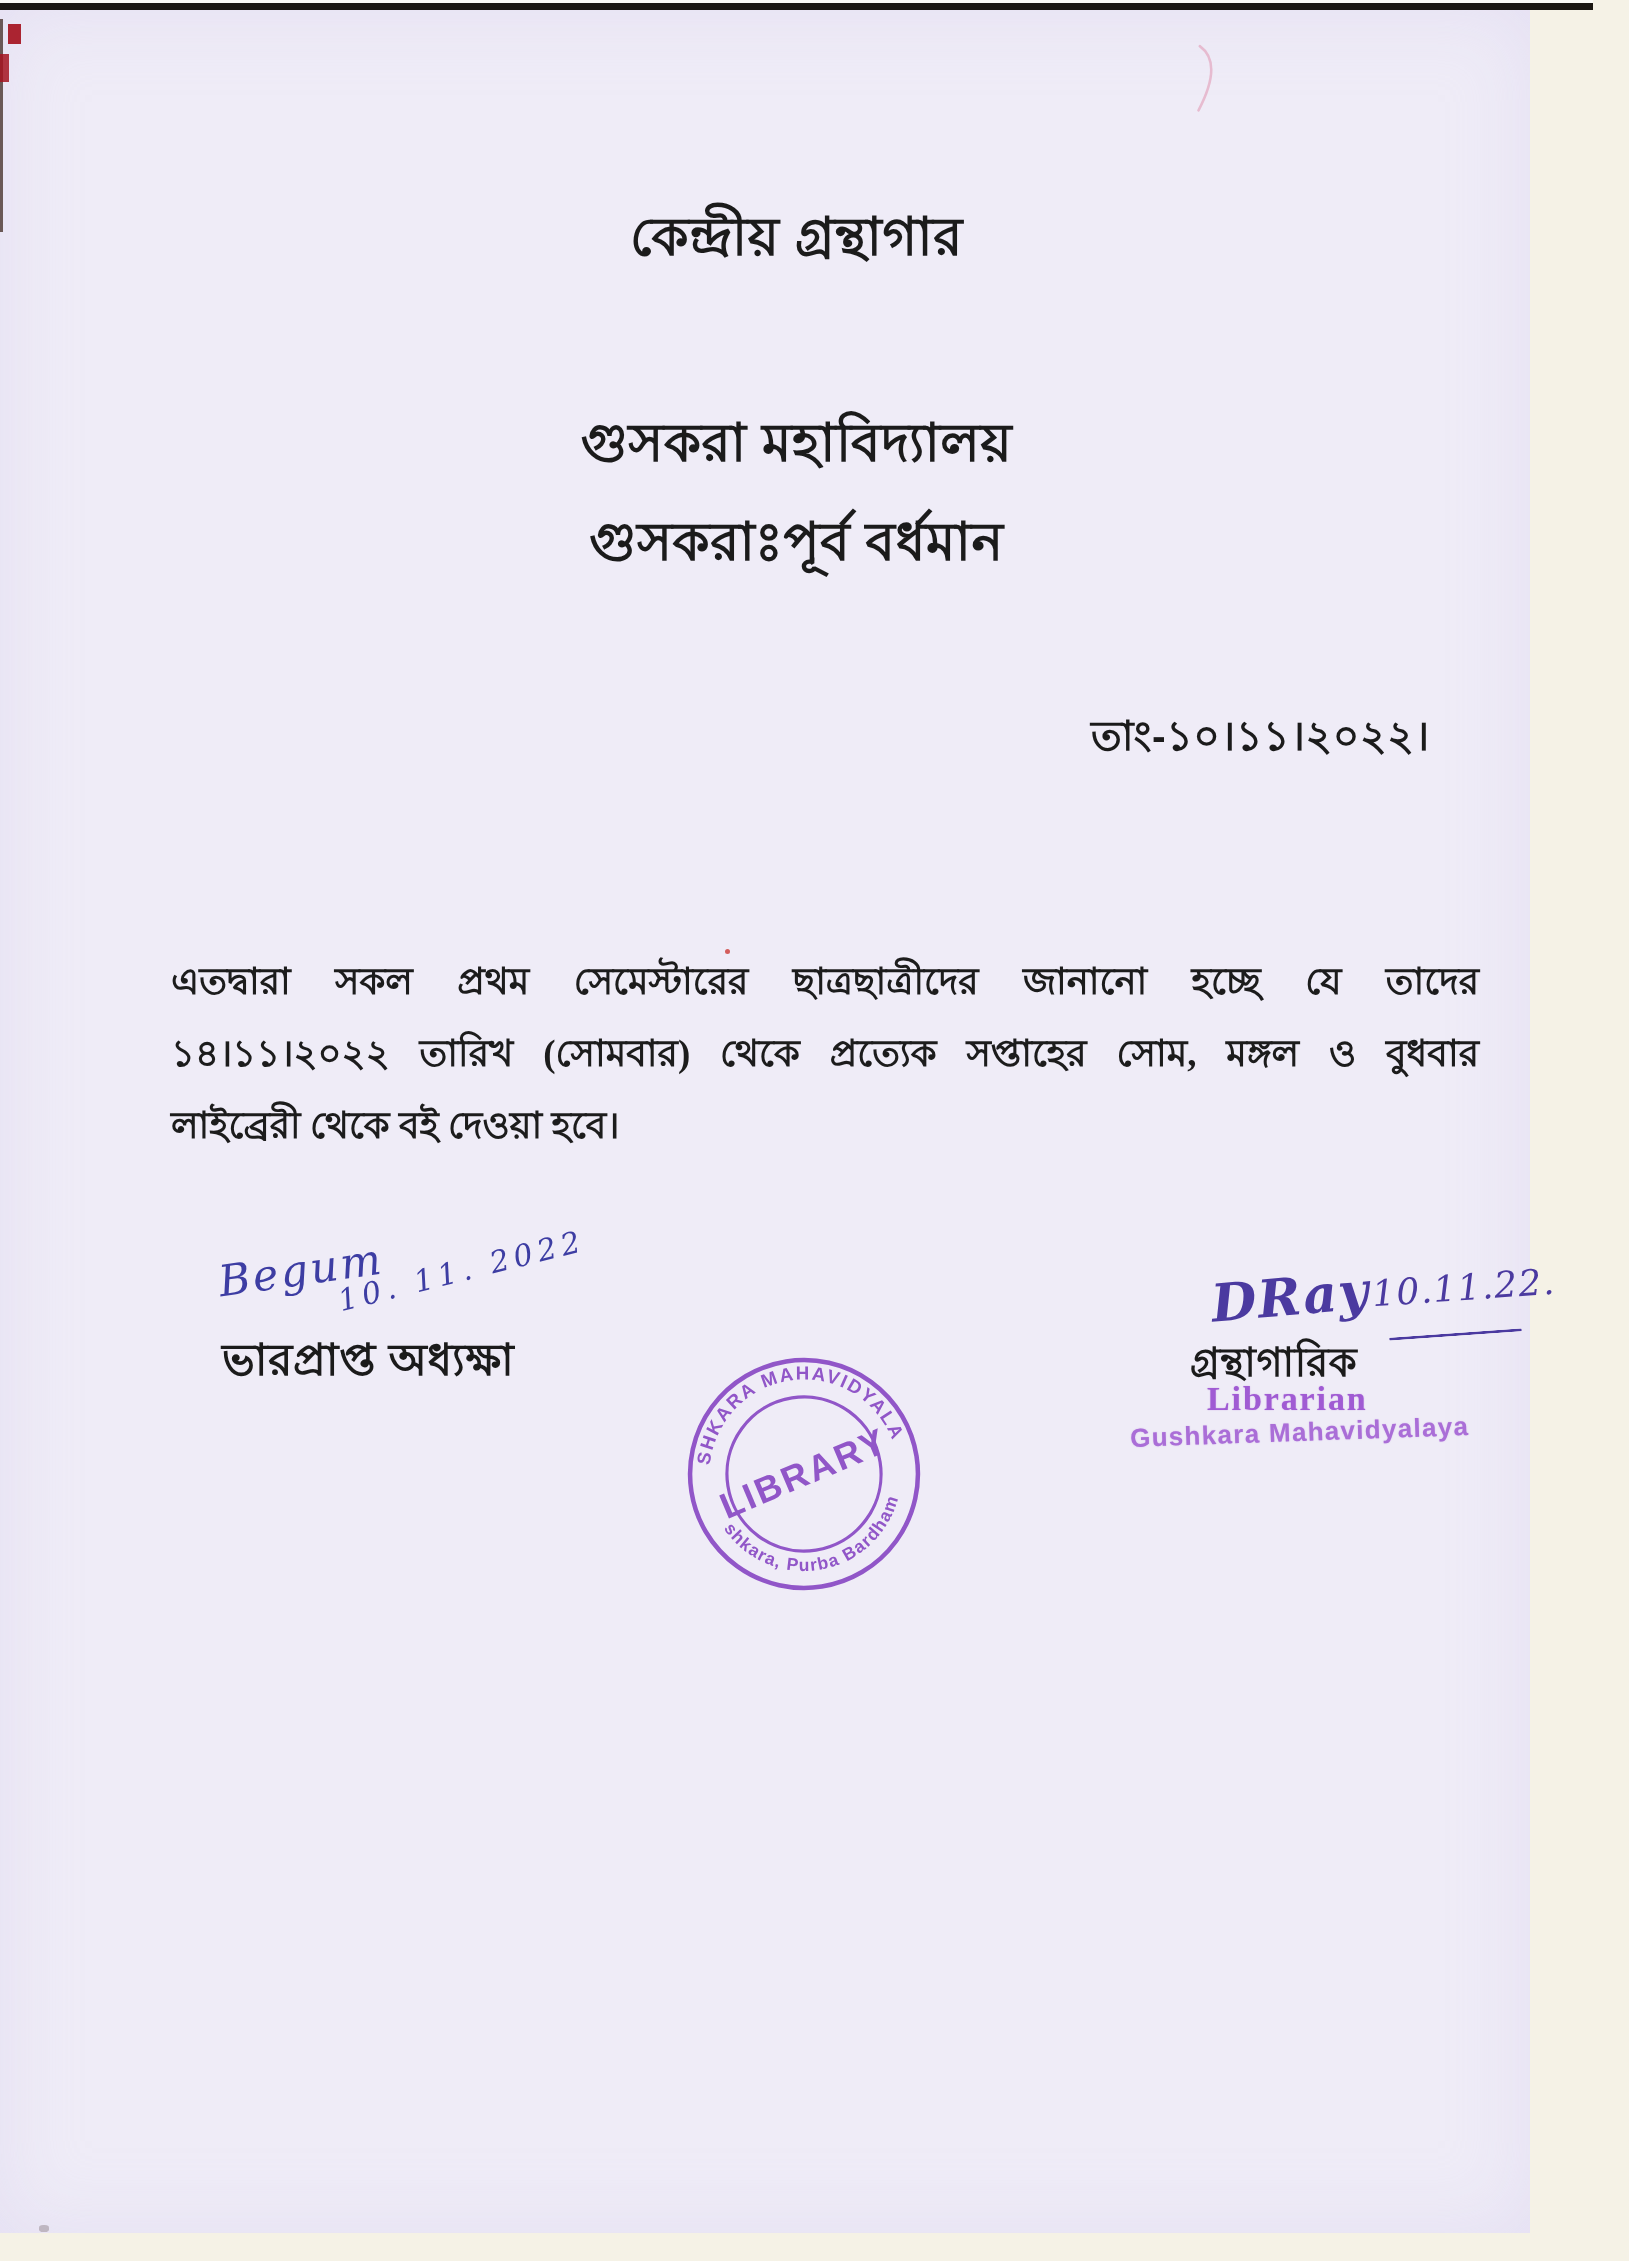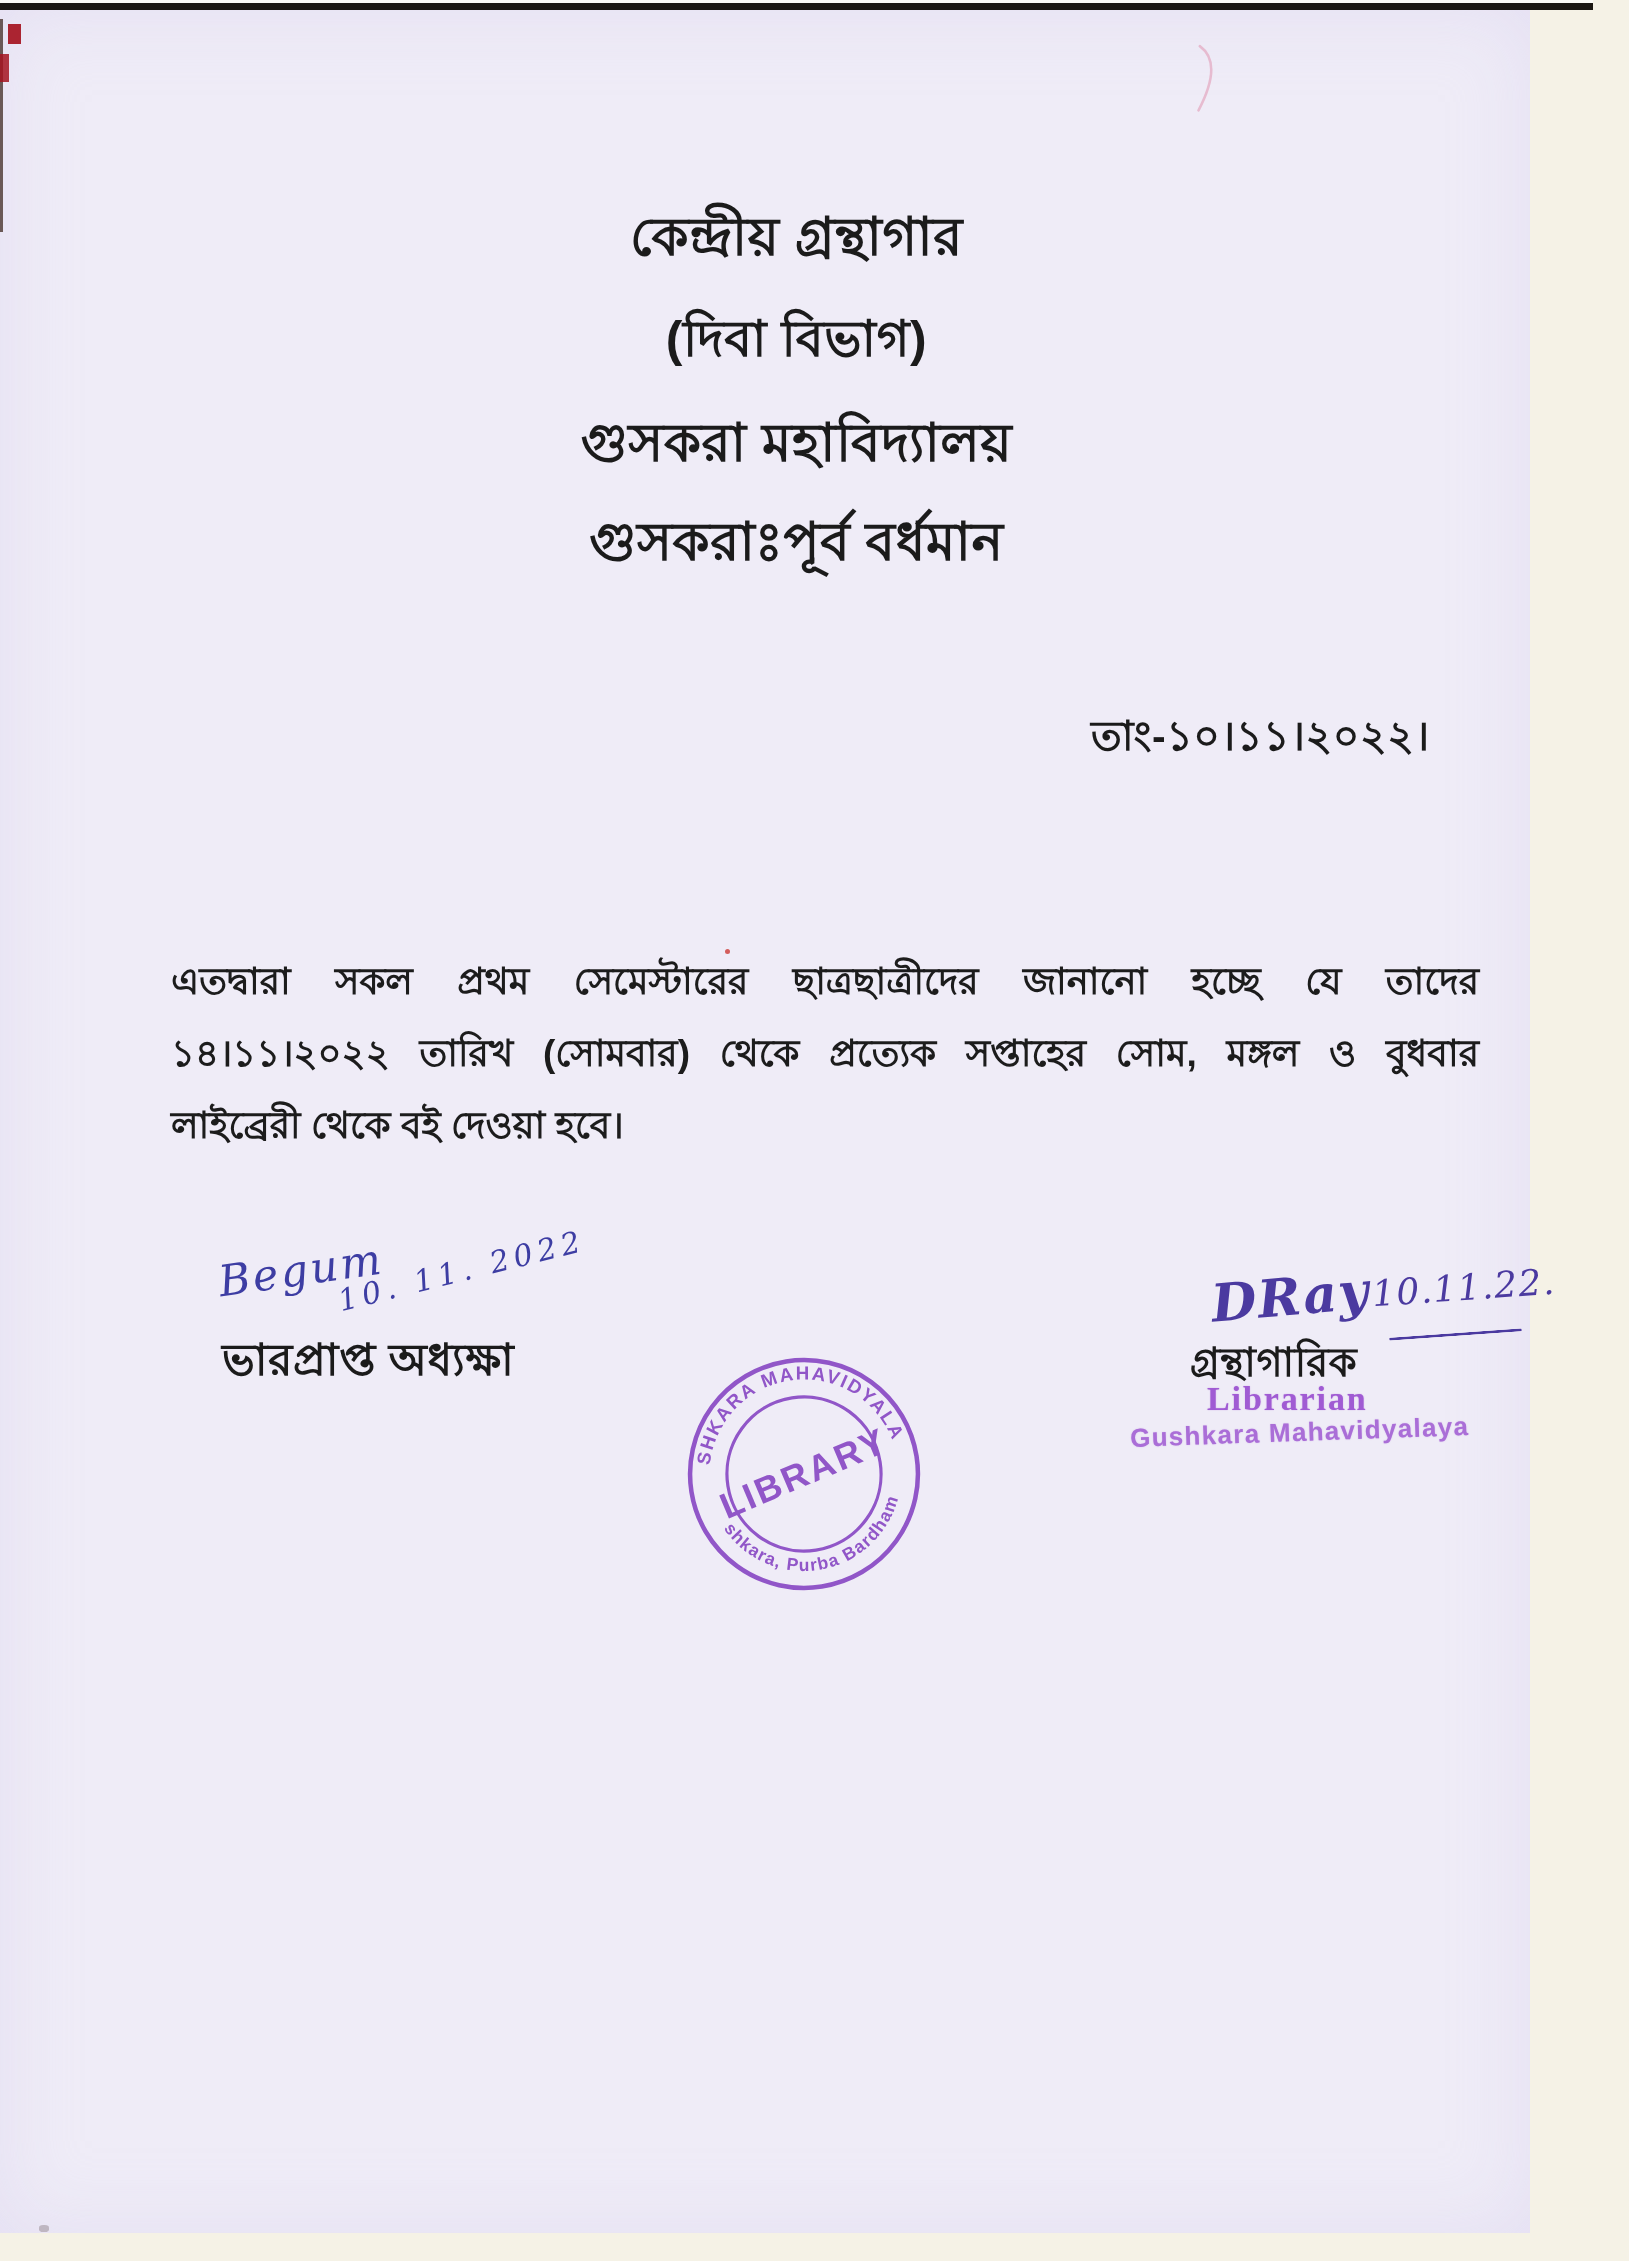--- a/index.html
+++ b/index.html
@@ -41,21 +41,21 @@
     left:1091px; top:694px; font-size:41px; font-weight:bold;
     color:#1b1b1b; white-space:nowrap; letter-spacing:0.6px;
   }
 
   .notice-heading-wrap { left:0; top:843px; width:1593px; text-align:center; }
   .notice-heading {
     display:inline-block; font-size:49px; font-weight:bold; color:#1b1b1b;
     border-bottom:3.2px solid #2a2a2a; padding:0 9px 6.4px 9px;
   }
 
-  .body-para { left:171px; top:936px; width:1308px; color:#1c1c1c; }
+  .body-para { left:171px; top:936px; width:1308px; color:#1c1c1c;font-family:Liberation Serif, serif; }
   .body-line {
     font-size:37px; font-weight:bold; line-height:72px;
     text-align:justify; text-align-last:justify; white-space:normal;
   }
   .body-line.last { text-align:left; text-align-last:left; }
 
   
   .sig-left-name {
     left:218px; top:1235px; font-size:43px; color:#3d3da3;
     font-family:"DejaVu Serif", serif; font-style:italic;
@@ -128,21 +128,20 @@
   <div class="abs red-mark-1"></div>
   <div class="abs red-mark-2"></div>
   <div class="abs red-dot"></div>
   <div class="abs grey-speck"></div>
 
   <svg class="abs pink-squiggle" width="39" height="77" viewBox="0 0 60 120">
     <path d="M18 8 C46 28 38 66 16 108" fill="none" stroke="#e4a8c0" stroke-width="4" stroke-linecap="round"></path>
   </svg>
 
   <div class="abs head-line hl1">কেন্দ্রীয় গ্রন্থাগার</div>
-  <div class="abs head-line hl2">(দিবা বিভাগ)</div>
   <div class="abs head-line hl4">গুসকরাঃপূর্ব বর্ধমান</div>
   <div class="abs head-line hl3">গুসকরা মহাবিদ্যালয়</div>
 
   <div class="abs date-line">তাং-১০।১১।২০২২।</div>
 
 
   <div class="abs body-para">
     <div class="body-line">এতদ্বারা সকল প্রথম সেমেস্টারের ছাত্রছাত্রীদের জানানো হচ্ছে যে তাদের</div>
     <div class="body-line">১৪।১১।২০২২ তারিখ (সোমবার) থেকে প্রত্যেক সপ্তাহের সোম, মঙ্গল ও বুধবার</div>
     <div class="body-line last">লাইব্রেরী থেকে বই দেওয়া হবে।</div>

